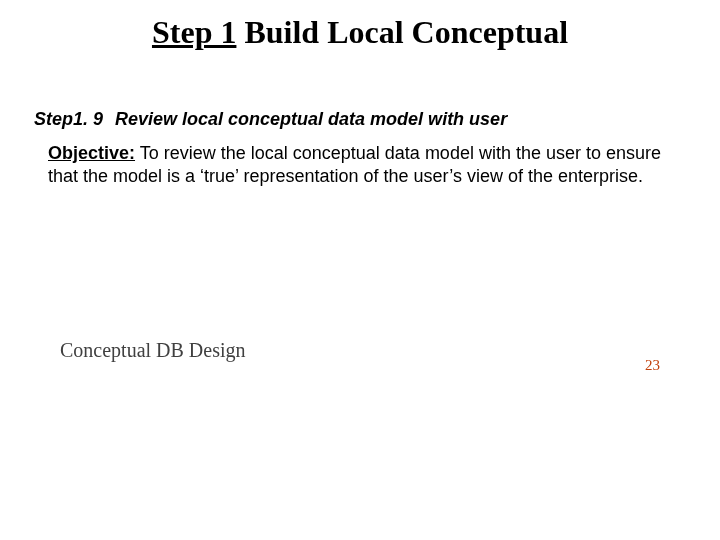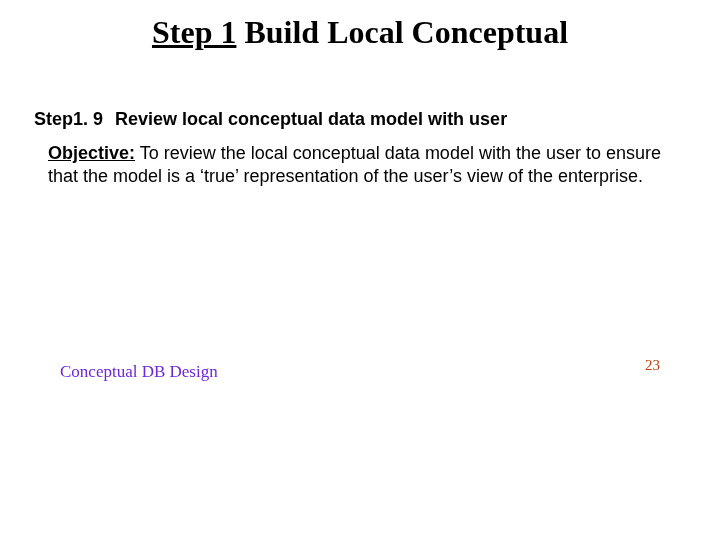--- a/index.html
+++ b/index.html
@@ -4,25 +4,25 @@
 <style>
   * { margin: 0; padding: 0; box-sizing: border-box; }
   html, body { width: 720px; height: 540px; background: #fff; font-family: Arial, Helvetica, sans-serif; }
   .slide { position: relative; width: 720px; height: 404px; }
   .title-wrap { text-align: center; padding-top: 14px; }
   .title { display: inline-block; font-family: "Times New Roman", Times, serif; font-size: 32px; font-weight: bold; color: #000; line-height: 1.15; }
   .title .line1 { display: inline; }
   .title .line2 { display: block; }
   .title .step-underline { text-decoration: underline; }
   .body { padding: 58px 34px 0 34px; color: #000; }
-  .step-line { font-weight: bold; font-size: 18px; }
+  .step-line { font-weight: bold; font-size: 18px; font-style: italic; }
   .step-num { margin-right: 12px; }
   .objective { font-size: 18px; line-height: 1.28; margin: 12px 0 0 14px; max-width: 640px; }
   .objective-label { font-weight: bold; text-decoration: underline; margin-top: 48px; }
-  .footer-left { position: absolute; left: 60px; bottom: 22px; font-family: "Times New Roman", Times, serif; font-size: 17px; color: #6d28d9; }
+  .footer-left { position: absolute; left: 60px; bottom: 42px; font-family: "Times New Roman", Times, serif; font-size: 20px; color: #404040; }
   .footer-right { position: absolute; right: 60px; bottom: 30px; font-family: "Times New Roman", Times, serif; font-size: 15px; color: #c2410c; }
 </style>
 </head>
 <body>
 
 <div class="slide">
 
   <div class="title-wrap">
     <div class="title">
       <span class="line1">

